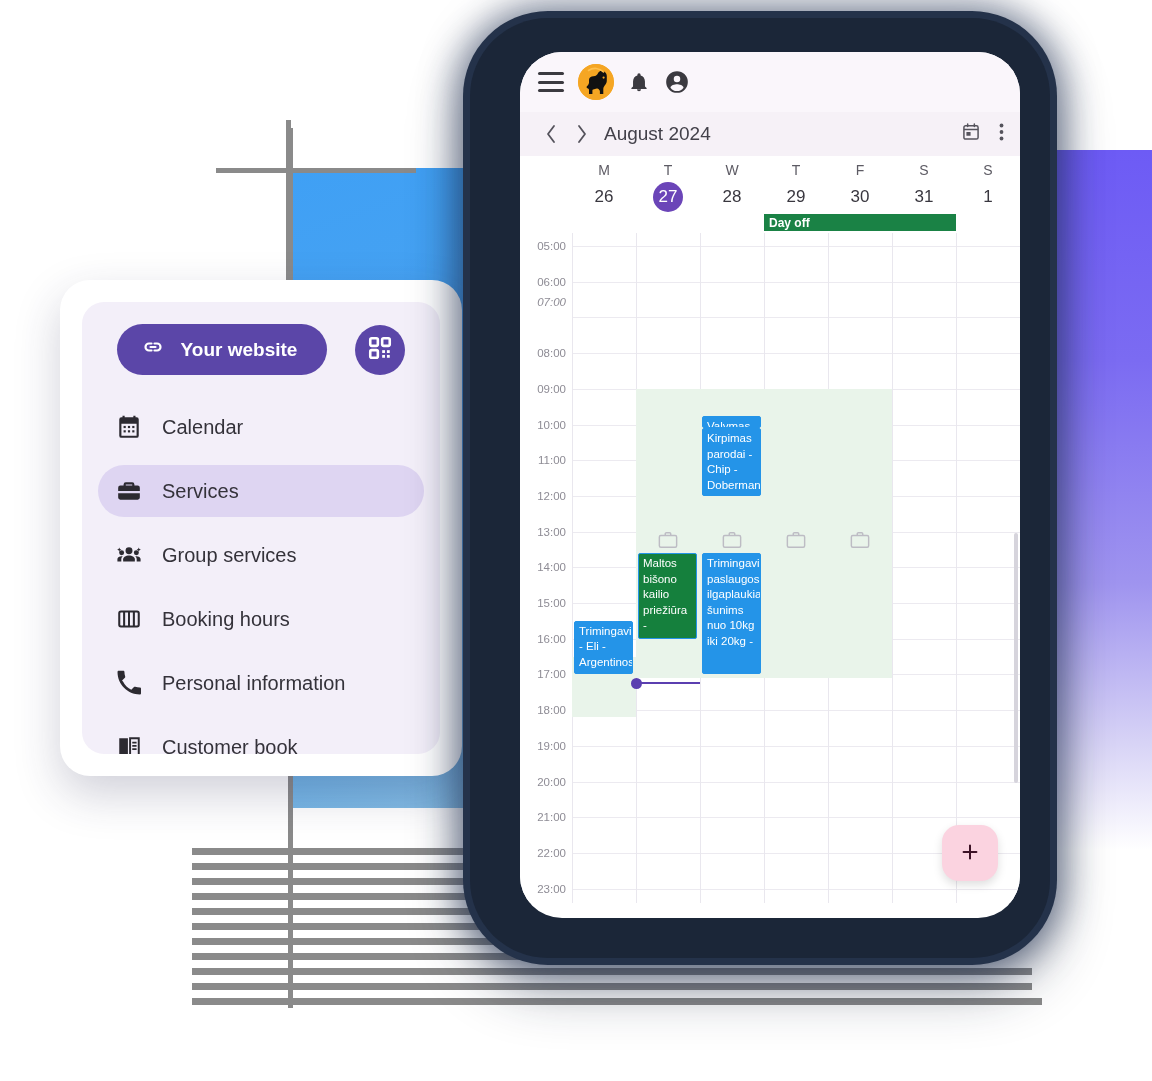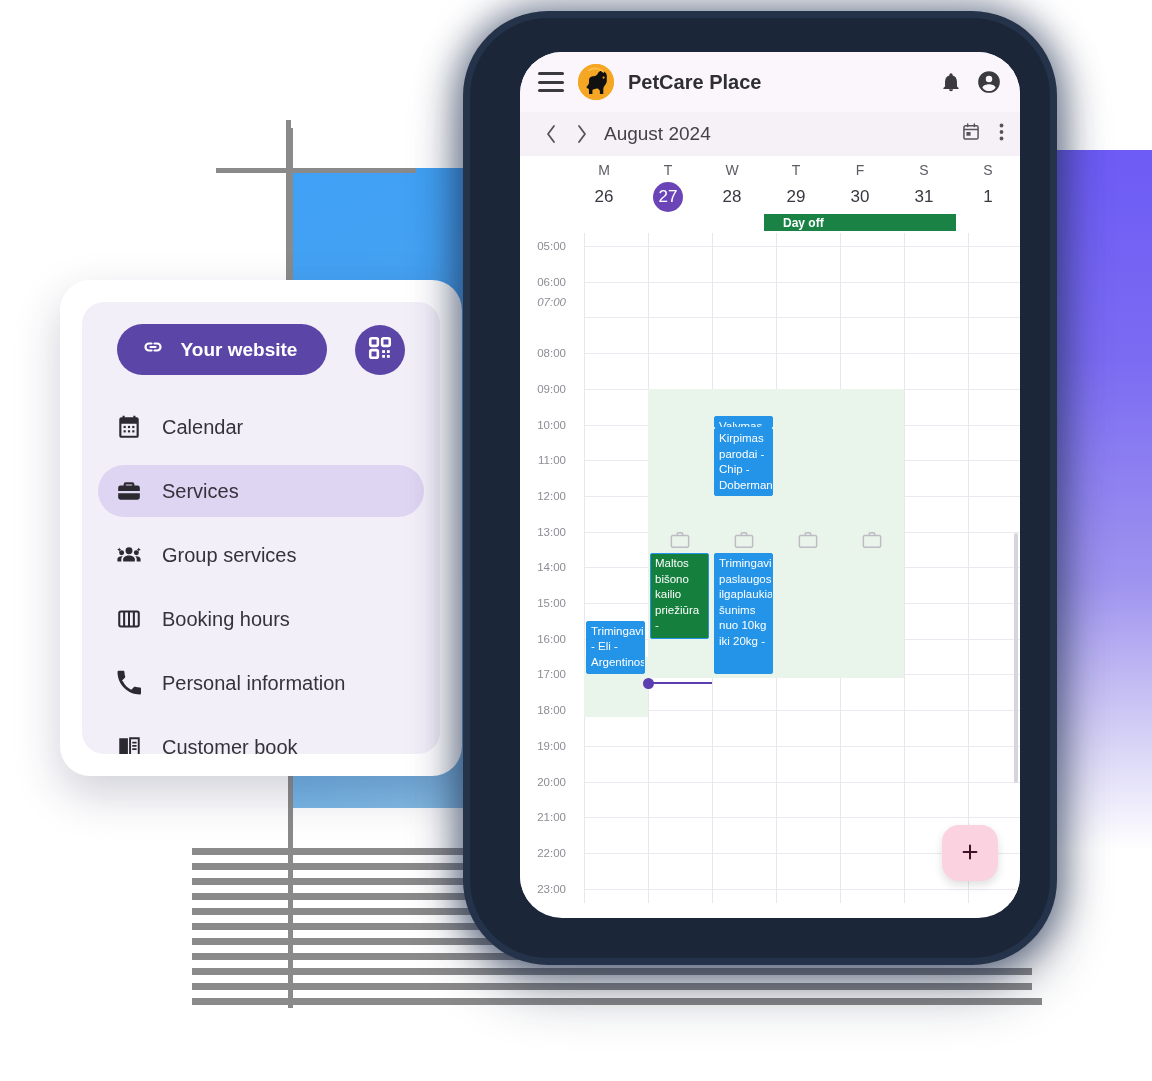--- a/index.html
+++ b/index.html
@@ -98,25 +98,25 @@
   .gutter { width:52px; flex:0 0 52px; }
   .dcols { flex:1; display:flex; }
   .dcol { flex:1; text-align:center; }
   .dow { font-size:14px; color:#5d5b64; }
   .dnum { font-size:17px; color:#39373f; margin-top:4px; height:30px; line-height:30px; }
   .dnum.today { background:#6b45b8; color:#fff; border-radius:50%; width:30px; margin:4px auto 0; }
 
   .offrow { position:relative; height:19px; margin-top:2px; }
   .dayoff {
     position:absolute; height:17px; background:#1a8245; color:#fff;
-    font-size:12px; font-weight:700; display:flex; align-items:center; padding-left:19px;
+    font-size:12px; font-weight:700; display:flex; align-items:center; padding-left:5px;
   }
 
   .grid-wrap { position:relative; height:670px; overflow:hidden; background:#fff; }
-  .grid { position:absolute; inset:0; display:flex;gap:12px; }
+  .grid { position:absolute; inset:0; display:flex; }
   .tgutter { width:52px; flex:0 0 52px; position:relative; }
   .tlabel { position:absolute; right:6px; font-size:11.5px; color:#8e8c95; transform:translateY(-50%); }
   .cols { flex:1; position:relative; }
   .col { position:absolute; top:0; bottom:0; border-left:1px solid #e9e7ee; }
   .hline { position:absolute; left:0; right:0; height:1px; background:#eceaf0; }
   .avail { position:absolute; background:#e9f4ea; }
   .ev {
     position:absolute; background:#2494e8; color:#fff; font-size:11.5px;
     line-height:15.5px; padding:2px 4px; border-radius:2px; overflow:hidden;
     border:1px solid #2494e8; cursor:pointer;
@@ -264,21 +264,20 @@
           <i></i>
         </div>
       <div class="logo">
         <svg width="36" height="36" viewBox="0 0 36 36">
           <circle cx="18" cy="18" r="18" fill="#f5a623"></circle>
           <path d="M23 7c-1 0-2 .6-2.6 1.6l-1 1.7c-.5.9-1.4 1.5-2.4 1.7l-3.2.6c-1.6.3-2.8 1.7-2.8 3.4v2.6c0 .9-.3 1.7-.9 2.4l-1.3 1.5c-.4.4-.3 1.1.2 1.4l1.4.9c.4.2.6.7.6 1.1V30h3.4v-3.6c0-.5.3-.9.8-1l3.6-.9c.6-.2 1.3 0 1.7.5l1 1.2c.3.3.4.7.4 1.1V30h3.4v-4.6c0-1.4.5-2.8 1.4-3.9l.6-.7c1-1.2 1.5-2.7 1.5-4.3V12c0-2.8-2.2-5-5-5z" fill="#111"></path>
           <circle cx="25.6" cy="13.6" r="1.1" fill="#f5a623"></circle>
           <path d="M10.5 6.5a11.5 11.5 0 0 1 15 1.5" stroke="#ffc04d" stroke-width="1.6" fill="none" stroke-linecap="round"></path>
         </svg>
       </div>
-      <div class="app-title">PetCare Place</div>
       <div class="bar-ico">
         <svg width="22" height="22" viewBox="0 0 24 24" fill="#3b3a40">
           <path d="M12 22a2.2 2.2 0 0 0 2.2-2.2H9.8A2.2 2.2 0 0 0 12 22zm6.5-5.2v-5.3c0-3.2-1.8-5.8-4.7-6.5v-.7A1.8 1.8 0 0 0 12 2.5a1.8 1.8 0 0 0-1.8 1.8v.7C7.3 5.7 5.5 8.3 5.5 11.5v5.3L3.7 18.6v.9h16.6v-.9l-1.8-1.8z"></path>
         </svg>
       </div>
       <div class="bar-ico">
         <svg width="26" height="26" viewBox="0 0 24 24" fill="#3b3a40">
           <path d="M12 2a10 10 0 1 0 0 20 10 10 0 0 0 0-20zm0 4.2a3 3 0 1 1 0 6 3 3 0 0 1 0-6zm0 14.2a7.2 7.2 0 0 1-6-3.2c0-2 4-3.1 6-3.1s6 1.1 6 3.1a7.2 7.2 0 0 1-6 3.2z"></path>
         </svg>
       </div>

